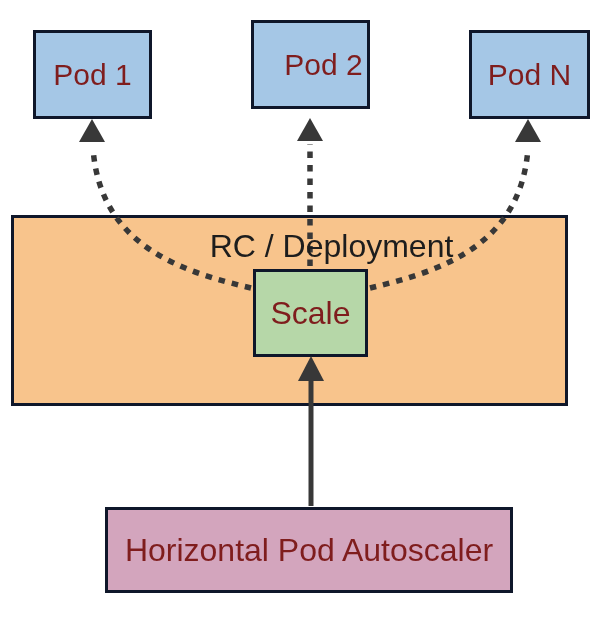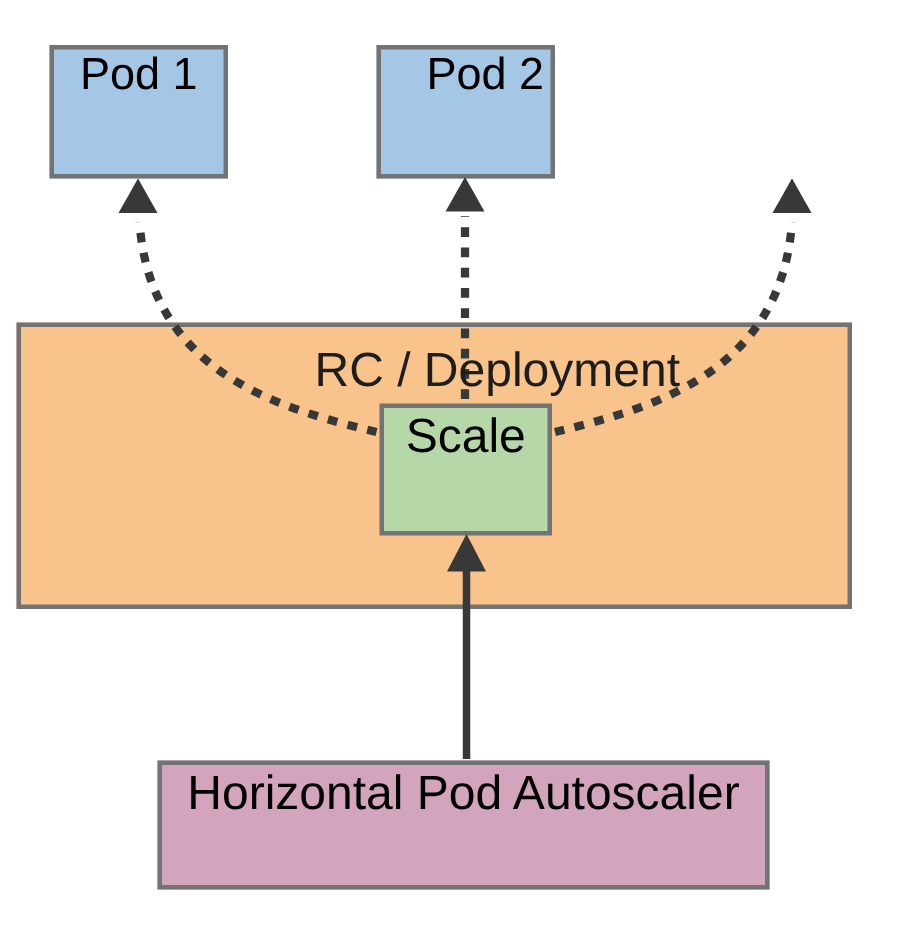--- a/index.html
+++ b/index.html
@@ -11,33 +11,34 @@
   .canvas {
     position: relative;
     width: 610px;
     height: 626px;
     background: #ffffff;
     overflow: hidden;
   }
   .box {
     position: absolute;
     box-sizing: border-box;
-    border: 3px solid #737373;
+    border: 3px solid #0f172a;
     display: flex;
+    align-items: center;
     justify-content: center;
-    color: #000000;
+    color: #7f1d1d;
     z-index: 1;
   }
   .pod {
     width: 119px;
     height: 89px;
     font-size: 30px;
   }
   #pod1 { left: 33px;  top: 30px; }
-  #pod2 { left: 251px; top: 30px; padding-left: 26px; }
+  #pod2 { left: 251px; top: 20px; padding-left: 26px; }
   #podn { left: 469px; top: 30px; width: 121px; }
   #rcbox {
     left: 11px;
     top: 215px;
     width: 557px;
     height: 191px;
   }
   #scalebox {
     left: 253px;
     top: 269px;
@@ -83,20 +84,23 @@
   <div class="box" id="rcbox" style="background-color: rgb(248, 196, 140);"></div>
 
   <div class="box pod" id="pod1" style="background-color: rgb(165, 199, 230);">
     <span>Pod 1</span>
   </div>
 
   <div class="box pod" id="pod2" style="background-color: rgb(165, 199, 230);">
     <span>Pod 2</span>
   </div>
 
+  <div class="box pod" id="podn" style="background-color: rgb(165, 199, 230);">
+    <span>Pod N</span>
+  </div>
 
   <div class="box" id="hpabox" style="background-color: rgb(211, 165, 189);">
     <span>Horizontal Pod Autoscaler</span>
   </div>
 
   <div class="box" id="scalebox" style="background-color: rgb(182, 215, 168);">
     <span>Scale</span>
   </div>
 
   <svg class="overlay" width="610" height="626" viewBox="0 0 610 626">

